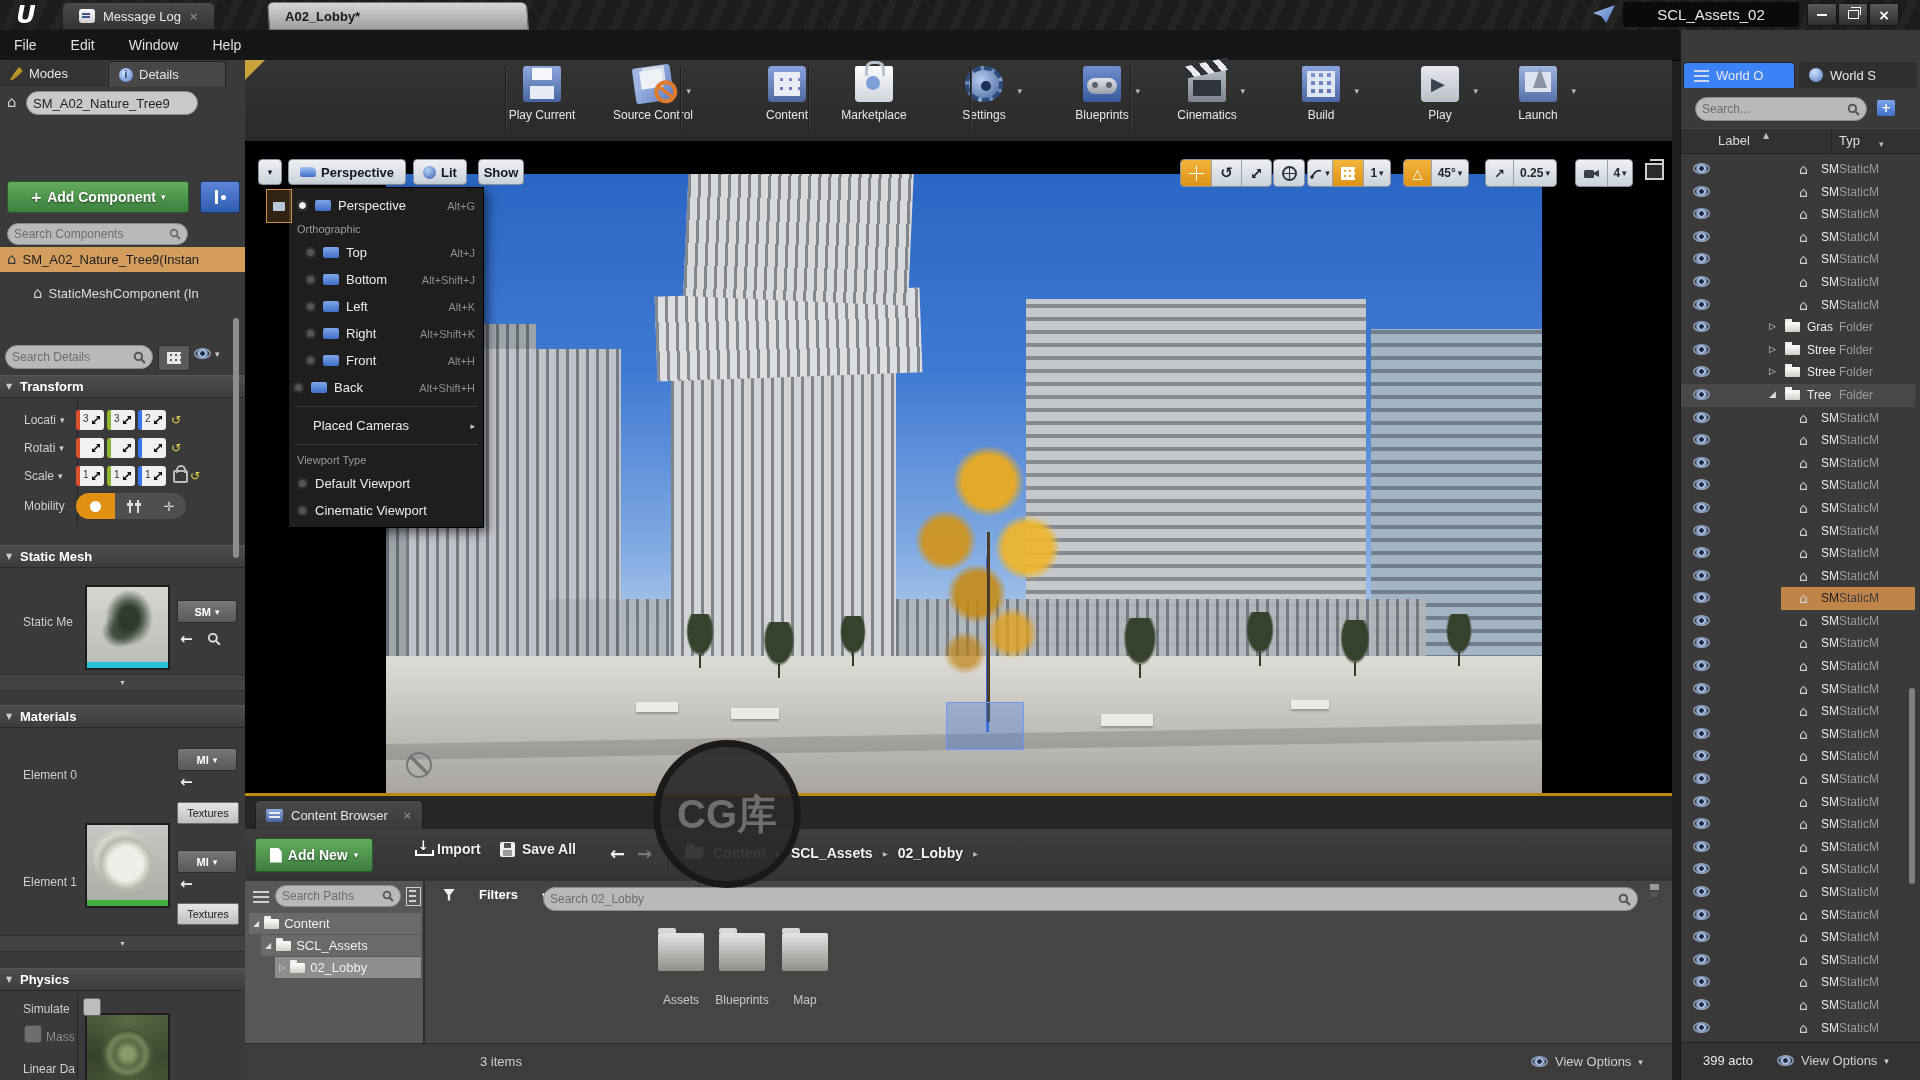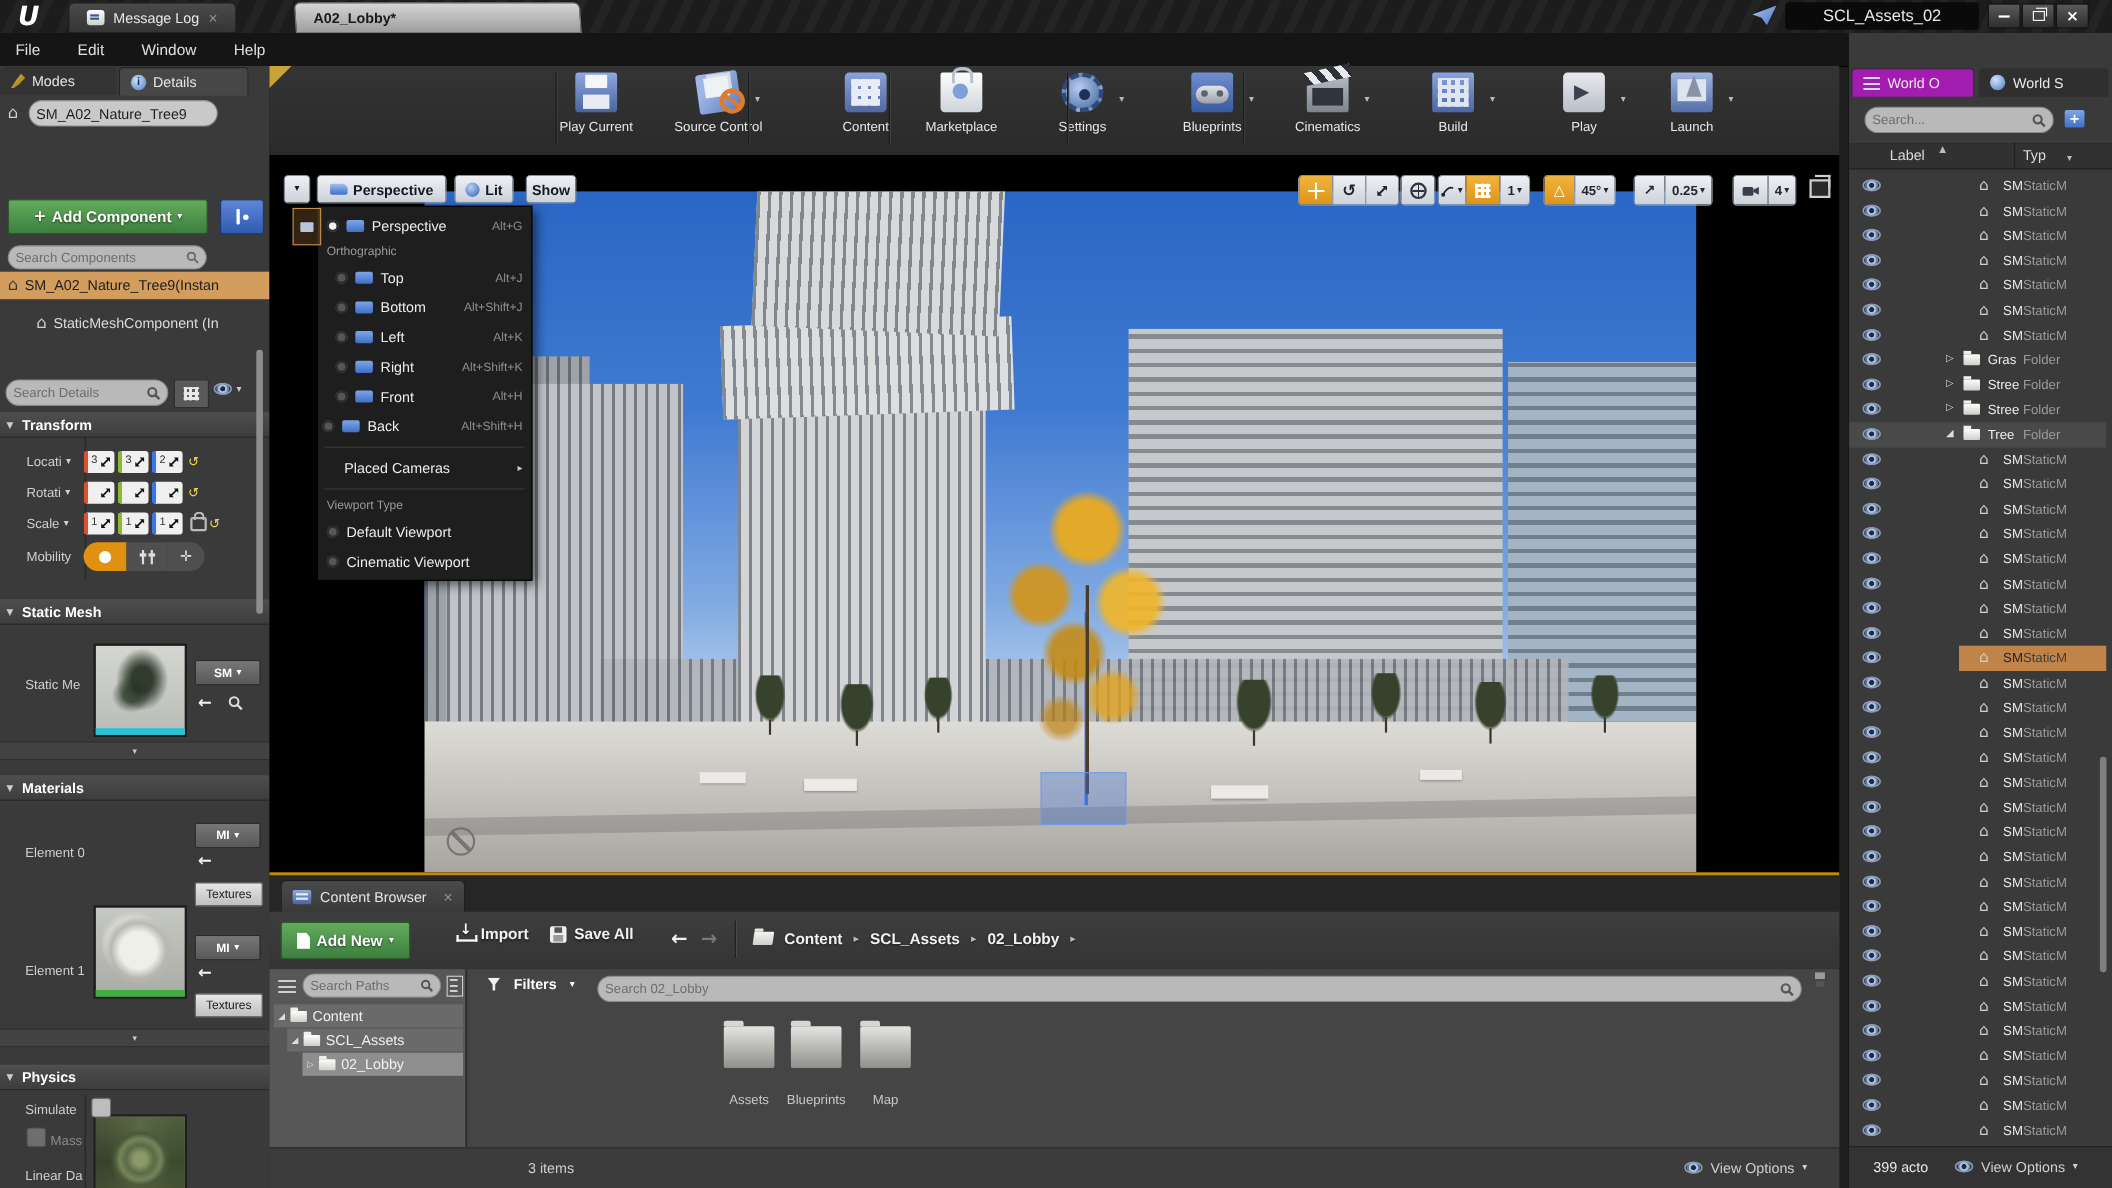--- a/index.html
+++ b/index.html
@@ -244,35 +244,35 @@
   .crumb{color:#f2f2f2;font-weight:bold;font-size:14px;display:flex;align-items:center;gap:10px;text-shadow:0 1px 2px rgba(0,0,0,.5);}
   .crumb .chev{color:#b9b9b9;font-size:10px;}
   .ofolder{width:18px;height:12px;background:linear-gradient(#f4f4f2,#cfcfc9);position:relative;border-radius:1px;transform:skewX(-8deg);}
   .ofolder::before{content:"";position:absolute;left:0;top:-3px;width:8px;height:3px;background:#e6e6e2;border-radius:1px 1px 0 0;}
   .cbsrc{position:absolute;left:0;top:85px;width:180px;height:162px;background:#575757;border-right:2px solid #2c2c2c;box-sizing:border-box;}
   .srcrow{position:absolute;display:flex;align-items:center;gap:5px;color:#f0f0f0;font-size:13px;height:21px;box-sizing:border-box;}
   .srcrow .exp{font-size:8px;color:#ddd;}
   .ffold{width:15px;height:10px;background:linear-gradient(#fdfdfd,#d0d0ca);border-radius:1px;position:relative;flex:none;}
   .ffold::before{content:"";position:absolute;left:0;top:-3px;width:7px;height:3px;background:#eee;border-radius:1px 1px 0 0;}
   .cbmain{position:absolute;left:180px;top:85px;width:1247px;height:162px;background:#454545;}
-  .filters{position:absolute;left:18px;top:6px;display:flex;align-items:center;gap:12px;color:#fff;font-weight:bold;font-size:13px;}
+  .filters{position:absolute;left:18px;top:6px;display:flex;align-items:center;gap:24px;color:#fff;font-weight:bold;font-size:13px;}
   .funnel{width:12px;height:12px;background:#f0f0f0;clip-path:polygon(0 0,100% 0,60% 55%,60% 100%,40% 100%,40% 55%);}
   .gfolder{position:absolute;width:46px;height:38px;background:linear-gradient(#e4e4e2,#8f8f8b);border-radius:2px;}
   .gfolder::before{content:"";position:absolute;left:0;top:-5px;width:18px;height:5px;background:#d6d6d2;border-radius:2px 2px 0 0;}
   .gflabel{position:absolute;color:#c9c9c9;font-size:12px;text-align:center;width:70px;}
   .cbfoot{position:absolute;left:0;top:247px;width:1427px;height:37px;background:#3c3c3c;border-top:1px solid #2a2a2a;}
   .eyeg{display:inline-block;width:17px;height:11px;border-radius:50%;background:radial-gradient(circle at 50% 50%,#1c2a46 0 2px,#a9bdd8 2.5px 4px,#637ca4 4.5px 5.5px,transparent 6px);
     box-shadow:inset 0 0 0 1.5px #8a9cb8;}
   .viewopts{display:flex;align-items:center;gap:7px;color:#cfcfcf;font-size:13px;}
 
   
   .rpanel{left:1680px;top:30px;width:240px;height:1050px;background:#3a3a3a;border-left:1px solid #181818;}
   .rtab{position:absolute;top:32px;height:26px;display:flex;align-items:center;gap:7px;padding:0 10px;font-size:13px;color:#e8e8e8;
     border-radius:4px 4px 0 0;box-sizing:border-box;}
-  .rtab.active{left:2px;width:112px;background:#a21caf;border:1px solid #232323;border-bottom:none;}
+  .rtab.active{left:2px;width:112px;background:#3b82f6;border:1px solid #232323;border-bottom:none;}
   .rtab.inactive{left:118px;width:118px;background:#2f2f2f;}
   .listico{width:15px;height:12px;background:repeating-linear-gradient(0deg,#cfd8e8 0 2px,transparent 2px 5px);}
   .globeico{width:14px;height:14px;border-radius:50%;background:radial-gradient(circle at 38% 32%,#cfe2ff,#4d79c0);}
   .addico{width:18px;height:16px;background:linear-gradient(#7ea6e8,#3f6fc8);border-radius:2px;color:#fff;font-weight:bold;font-size:12px;
     text-align:center;line-height:16px;}
   .ohead{position:absolute;left:0;top:98px;width:240px;height:24px;background:#313131;border-top:1px solid #444;border-bottom:1px solid #222;
     color:#ddd;font-size:13px;}
   .orows{position:absolute;left:0;top:128px;width:234px;height:884px;overflow:hidden;}
   .o-row{position:relative;height:22.6px;font-size:12px;}
   .o-row .eye{position:absolute;left:12px;top:5px;}
@@ -1233,14 +1233,17 @@
     <div class="rfoot">
       <span class="ab" style="left:22px;top:10px;font-size:13px;color:#e8e8e8;">399 acto</span>
       <div class="ab viewopts" style="left:96px;top:10px;">
         <span class="eyeg"></span>
         <span>View Options</span>
         <span class="caret g">▾</span>
       </div>
     </div>
   </div>
 
+  <div class="ab wm wmlogo">
+      <span>CG库</span>
+    </div>
 
 </div>
 
 </body></html>

